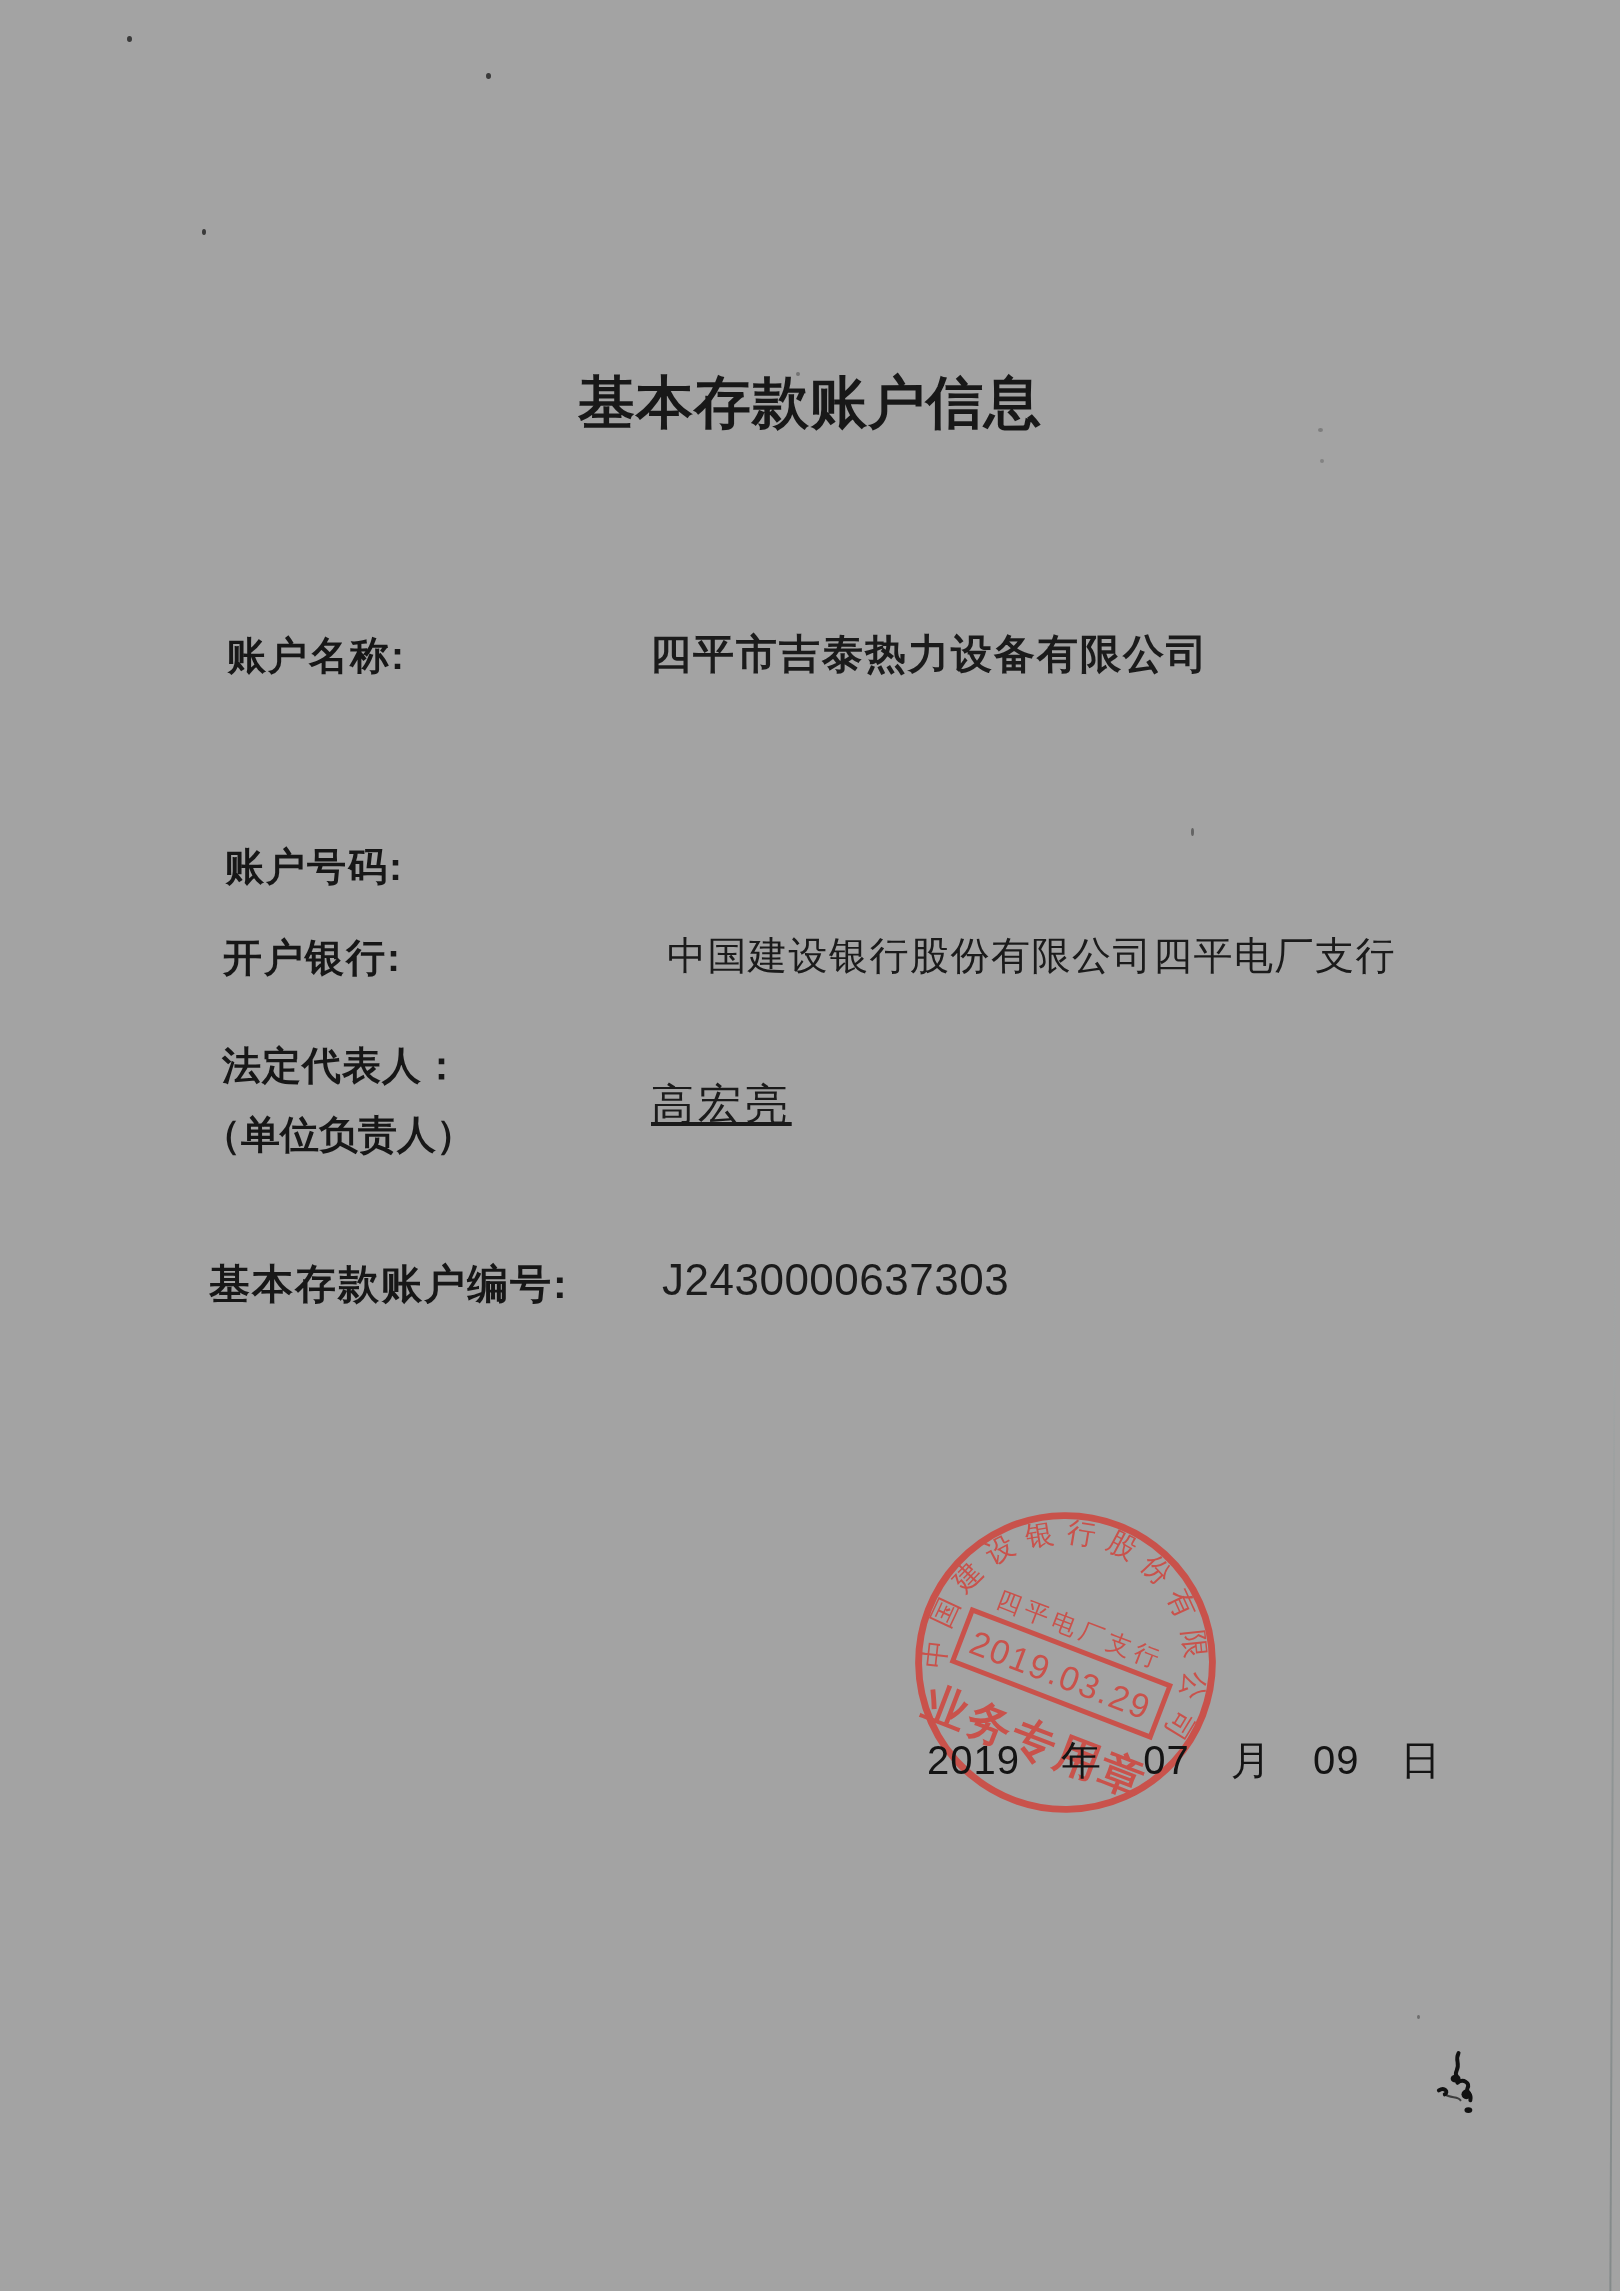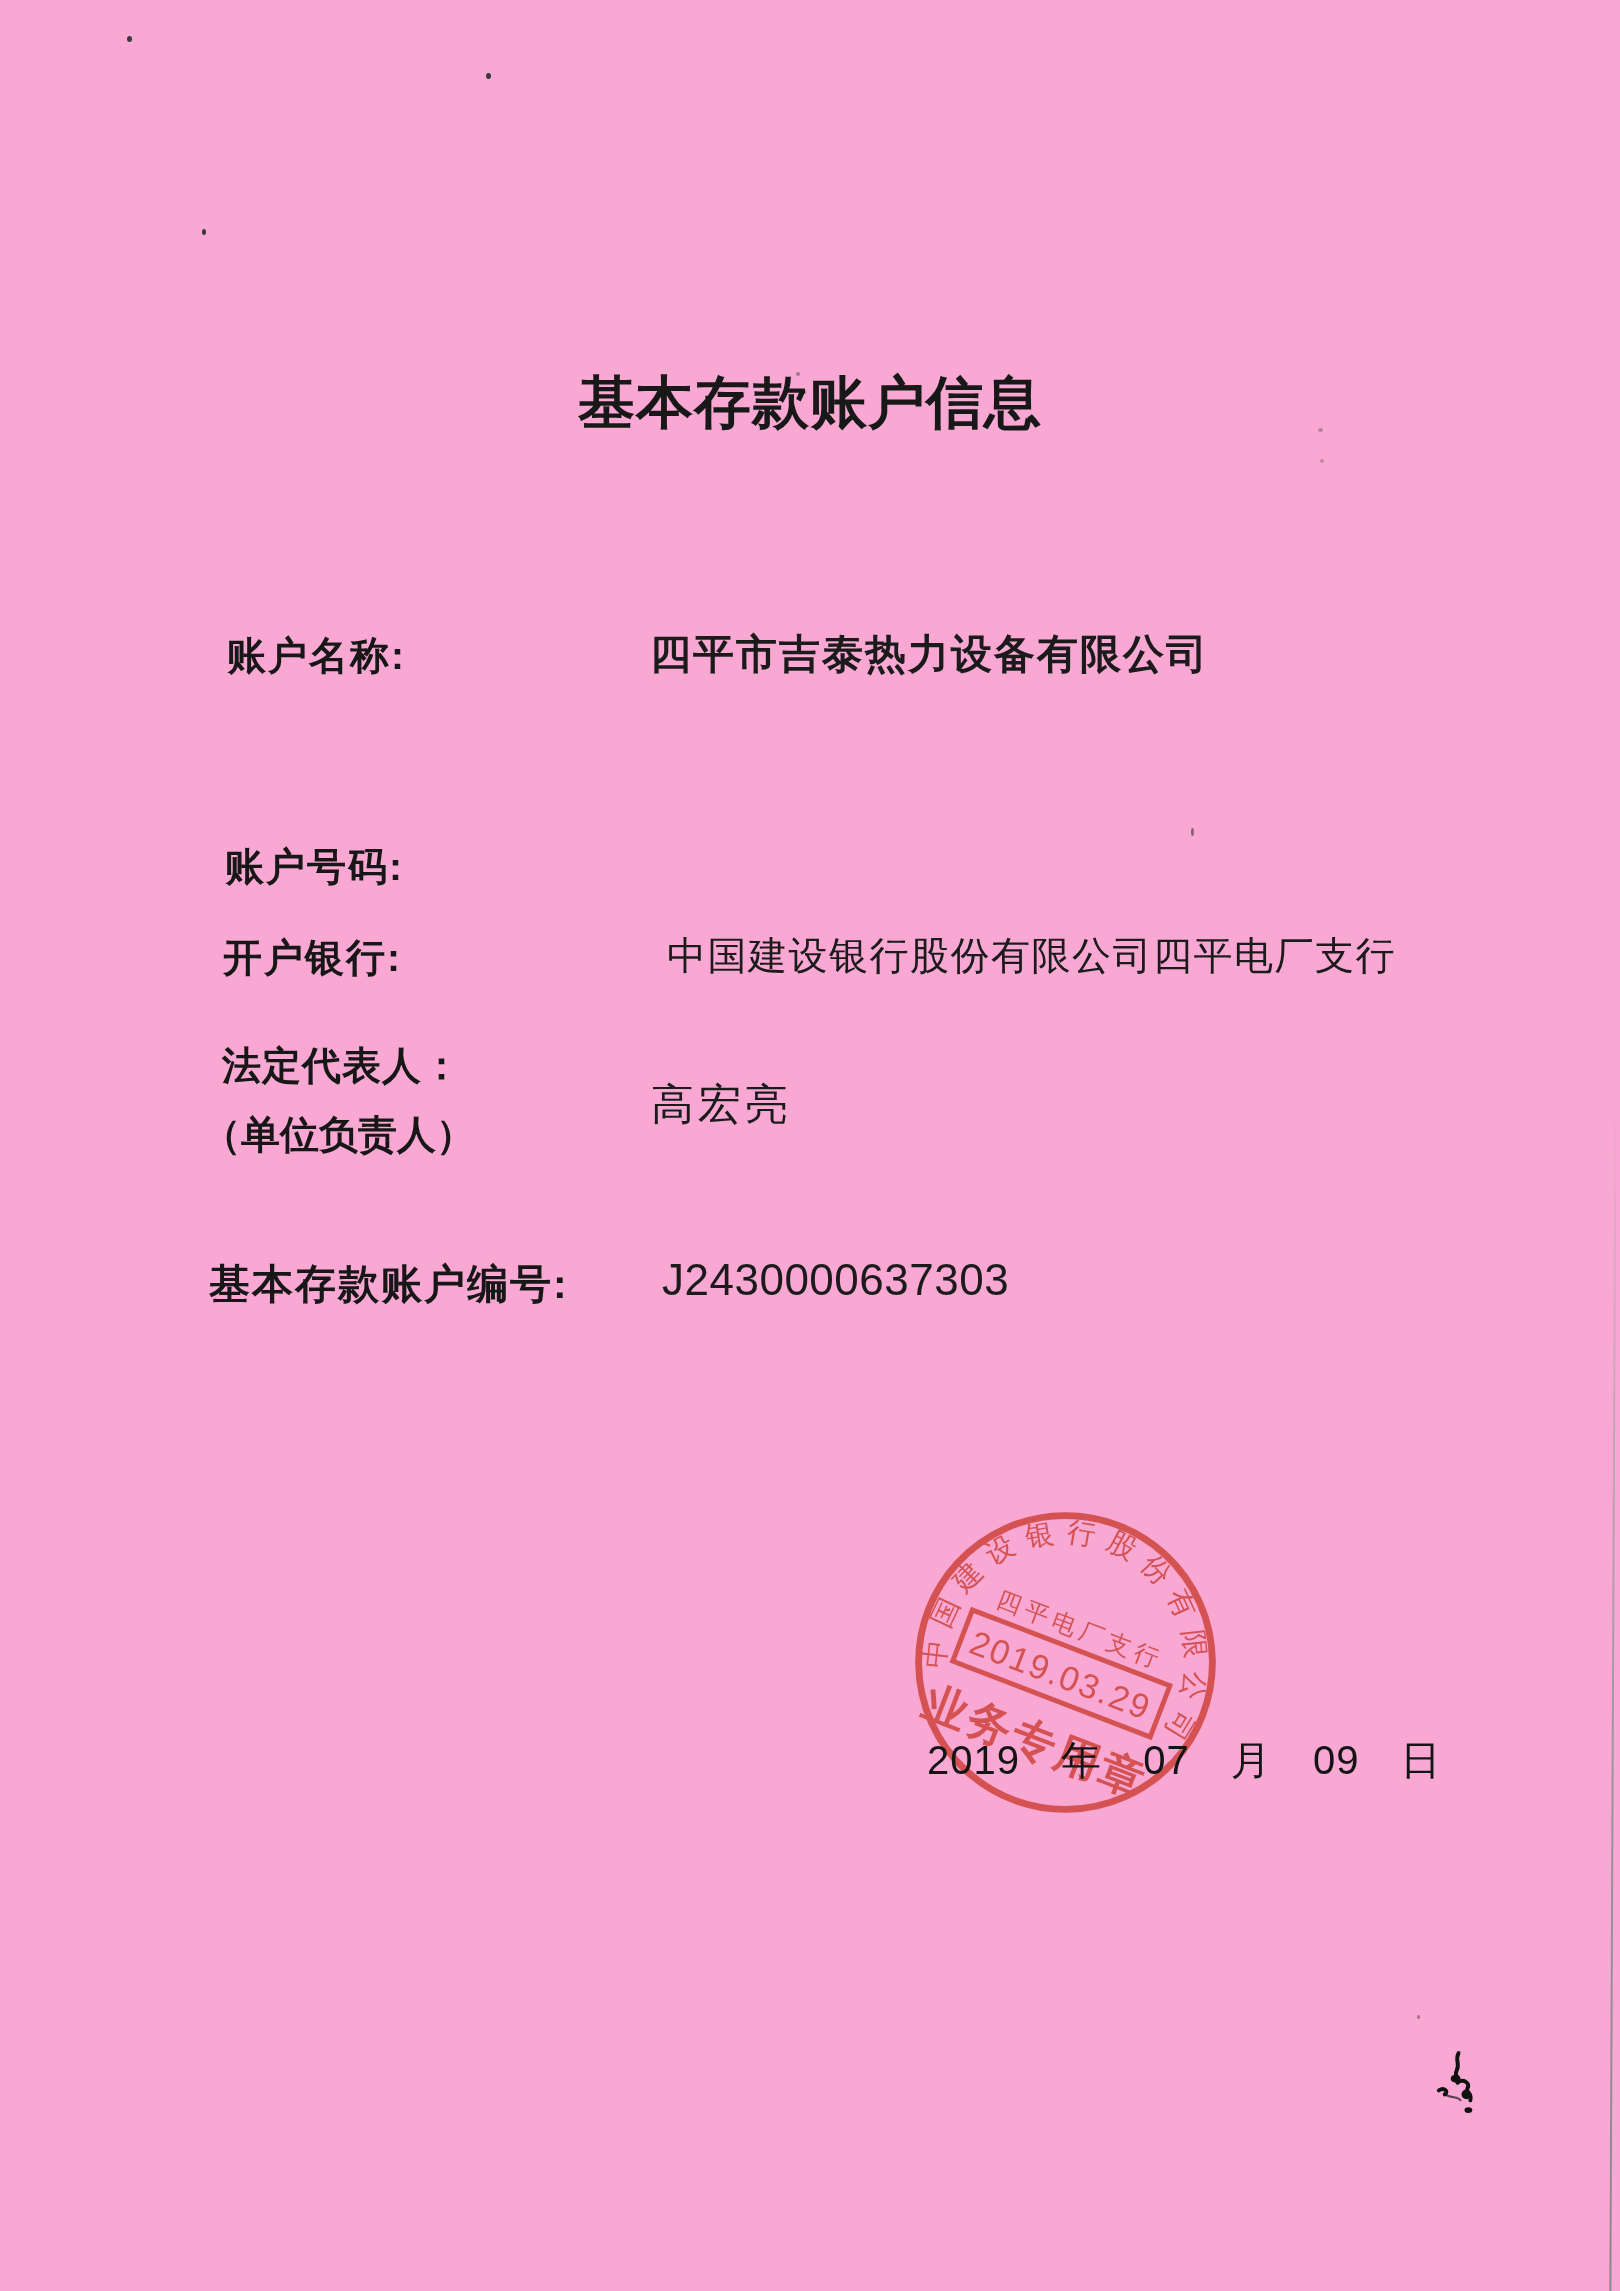--- a/index.html
+++ b/index.html
@@ -4,21 +4,21 @@
 <style>
   html, body { margin: 0; padding: 0; }
   body {
     width: 1620px; height: 2292px;
     background: #ffffff;
     position: relative;
     font-family: "Liberation Sans", "DejaVu Sans", sans-serif;
     color: #1c1c1c;
     overflow: hidden;
   }
-  .page { position: absolute; inset: 0; background: #f9a8d4; padding-left: 13px; }
+  .page { position: absolute; inset: 0; background: #a3a3a3; padding-left: 13px; }
 
   .doc-title {
     position: absolute;
     top: 365px; left: 0; width: 1620px;
     text-align: center;
     font-family: "Liberation Serif", "DejaVu Serif", serif;
     font-weight: bold;
     font-size: 57px;
     letter-spacing: 1px;
     color: #181818;
@@ -99,21 +99,21 @@
   <div class="field-label" style="left:227px; top:629px;">账户名称:</div>
   <div class="field-value" style="left:650px; top:627px;font-weight:bold;">四平市吉泰热力设备有限公司</div>
 
   <div class="field-label" style="left:225px; top:840px;text-align:center;">账户号码:</div>
 
   <div class="field-label" style="left:223px; top:931px;">开户银行:</div>
   <div class="field-value value-bank" style="left:667px; top:929px;text-align:right;">中国建设银行股份有限公司四平电厂支行</div>
 
   <div class="field-label" style="left:222px; top:1039px; letter-spacing:1px;">法定代表人：</div>
   <div class="field-label" style="left:202px; top:1108px; letter-spacing:0;">（单位负责人）</div>
-  <div class="field-value" style="left:651px; top:1076px; font-size:43px; letter-spacing:3.9px;">高宏亮</div>
+  <div class="field-value" style="left:651px; top:1076px; font-size:43px; letter-spacing:3.9px;text-decoration:underline;">高宏亮</div>
 
   <div class="field-label" style="left:209px; top:1257px; font-size:41px;">基本存款账户编号:</div>
   <div class="field-value value-code" style="left:662px; top:1255px;">J2430000637303</div>
 
   <svg class="stamp" viewBox="0 0 340 340" xmlns="http://www.w3.org/2000/svg">
     <g transform="rotate(21 170 170)" fill="#cf4740" font-family="Liberation Sans, DejaVu Sans, sans-serif">
       <circle cx="170" cy="170" r="150" fill="none" stroke="#cf4740" stroke-width="7"></circle>
       <defs>
         <path id="arcPath" d="M 58.5 222 A 123 123 0 1 1 281.5 222" fill="none"></path>
       </defs>

